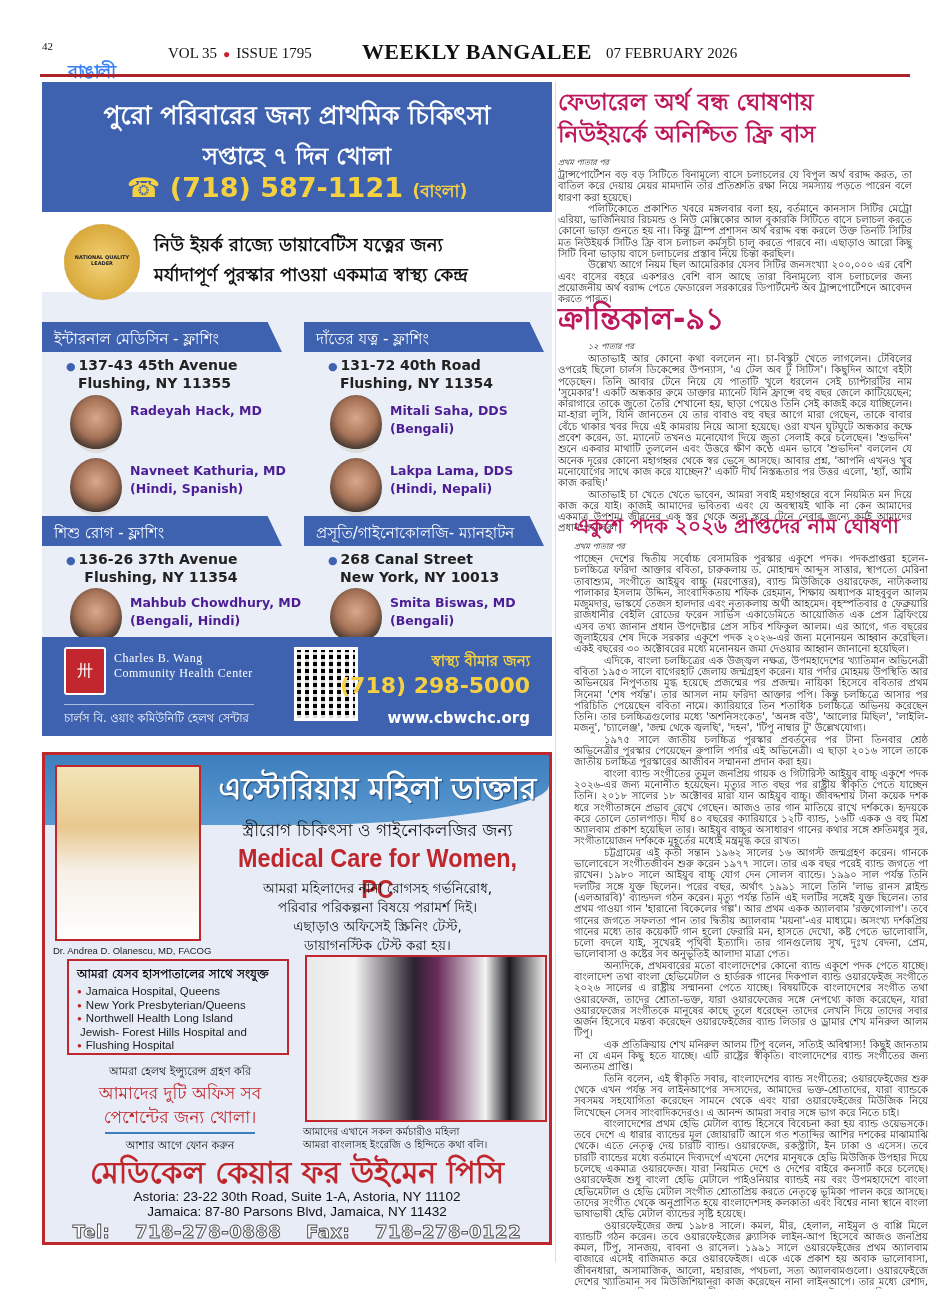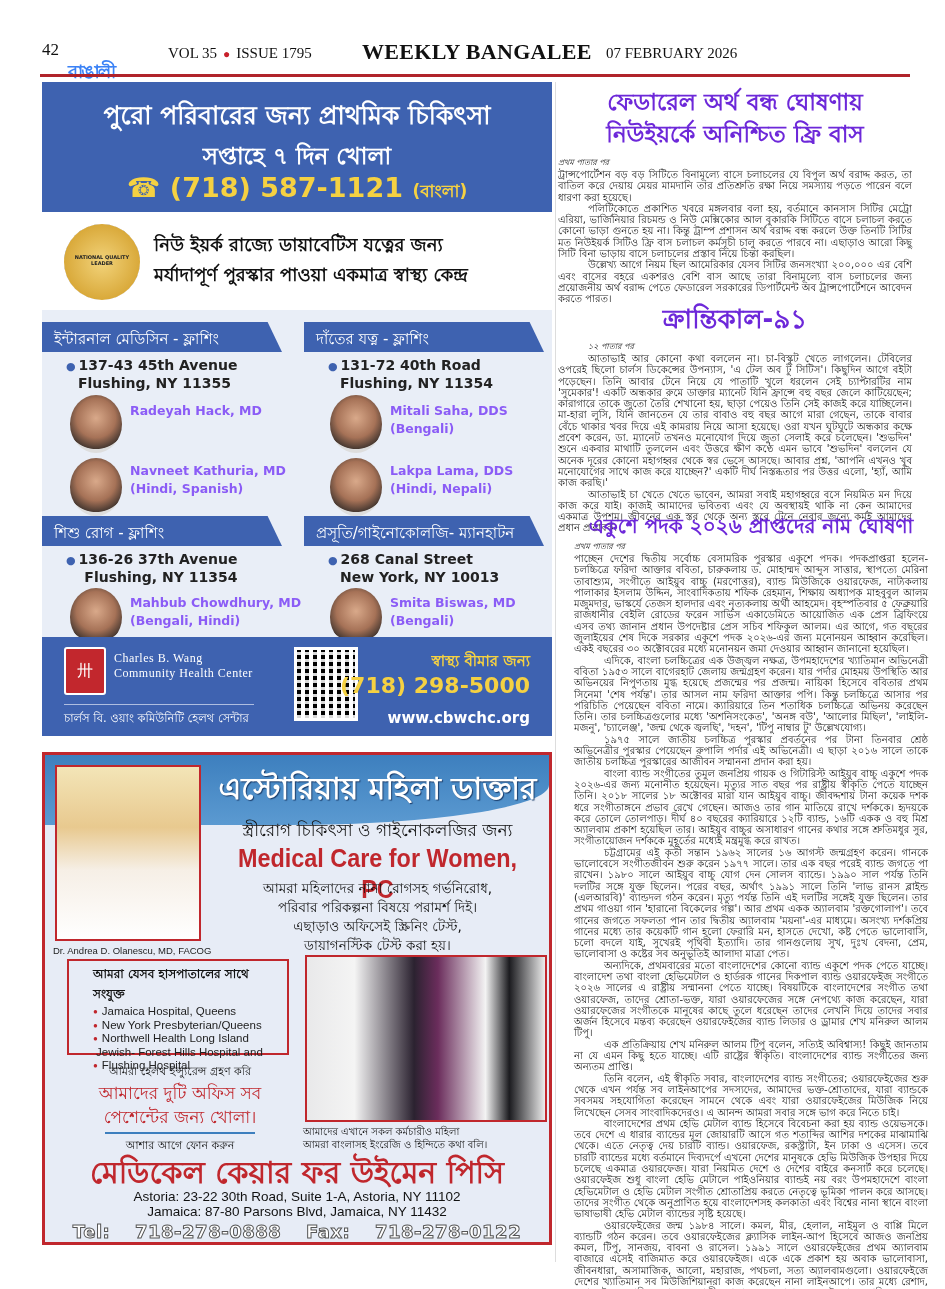--- a/index.html
+++ b/index.html
@@ -2,45 +2,45 @@
 <html><head>
 <meta charset="utf-8">
 <style>
   * { box-sizing: border-box; margin: 0; padding: 0; }
   html, body { width: 945px; height: 1289px; background: #ffffff; overflow: hidden; }
   body { position: relative; font-family: "DejaVu Serif", serif; color: #111; }
 
   
   .masthead { position: absolute; left: 40px; top: 34px; width: 870px; height: 46px; }
   .masthead .rule { position: absolute; left: 0; right: 0; top: 40px; height: 3px; background: #b0232a; }
-  .page-num { position: absolute; left: 2px; top: 6px; font-size: 17px; font-family: "Liberation Serif", serif; }
+  .page-num { position: absolute; left: 2px; top: 6px; font-size: 11px; font-family: "Liberation Serif", serif; }
   .logo { position: absolute; left: 28px; top: 4px; width: 38px; height: 38px; background: #fff; }
   .logo .logo-text { position: absolute; left: 0; top: 20px; font-family: "DejaVu Sans", sans-serif; font-weight: bold; color: #3b82f6; font-size: 18px; letter-spacing: -2px; }
   .vol { position: absolute; left: 128px; top: 11px; font-size: 15px; font-family: "Liberation Serif", serif; }
   .vol .dot { color: #c8202a; font-size: 12px; margin: 0 6px; }
   .paper-title { position: absolute; left: 322px; top: 5px; font-size: 22px; font-weight: bold; font-family: "Liberation Serif", serif; letter-spacing: 0.3px; }
   .paper-date { position: absolute; left: 566px; top: 11px; font-size: 15px; font-family: "Liberation Serif", serif; }
 
   
   .ad1 { position: absolute; left: 42px; top: 82px; width: 510px; height: 654px; background: #e9eef7; }
   .ad1 .banner { position: absolute; left: 0; top: 0; width: 510px; height: 130px; background: #3e62b0; color: #fff; text-align: center; font-family: "DejaVu Sans", sans-serif; font-weight: bold; }
   .ad1 .banner .l1 { position: absolute; left: 0; right: 0; top: 14px; font-size: 25px; }
   .ad1 .banner .l2 { position: absolute; left: 0; right: 0; top: 56px; font-size: 23px; }
   .ad1 .banner .phone { position: absolute; left: 0; right: 0; top: 90px; font-size: 27px; color: #f5d142; }
   .ad1 .banner .phone small { font-size: 17px; }
-  .ad1 .award-row { position: absolute; left: 0; top: 130px; width: 510px; height: 98px; background: #fff; }
+  .ad1 .award-row { position: absolute; left: 0; top: 130px; width: 510px; height: 80px; background: #fff; }
   .badge { position: absolute; left: 22px; top: 12px; width: 76px; height: 76px; border-radius: 50%; background: radial-gradient(circle, #f2d37a 0%, #d9a93a 70%, #333 72%, #333 78%, #fff 80%); }
   .badge span { position: absolute; left: 0; right: 0; top: 30px; text-align: center; font-size: 5px; font-family: "DejaVu Sans", sans-serif; font-weight: bold; color: #222; }
   .award-text { position: absolute; left: 112px; top: 18px; font-family: "DejaVu Sans", sans-serif; font-weight: bold; font-size: 18px; line-height: 30px; color: #111; }
 
   .section-tab { position: absolute; height: 30px; background: #3e62b0; color: #fff; font-family: "DejaVu Sans", sans-serif; font-size: 15px; padding: 5px 12px; clip-path: polygon(0 0, 94% 0, 100% 100%, 0 100%); }
   .addr { position: absolute; font-family: "DejaVu Sans", sans-serif; font-weight: bold; font-size: 14px; line-height: 17px; color: #222; }
   .addr .pin { color: #3e62b0; font-size: 11px; margin-right: 3px; }
   .avatar { position: absolute; width: 52px; height: 58px; border-radius: 50%; background: radial-gradient(circle at 50% 40%, #d9a98a 0%, #a67257 45%, #4a3a32 70%, #ddd 72%); }
-  .doc { position: absolute; font-family: "DejaVu Sans", sans-serif; font-weight: bold; font-size: 12.5px; line-height: 18px; color: #8b5cf6; }
+  .doc { position: absolute; font-family: "DejaVu Sans", sans-serif; font-weight: bold; font-size: 12.5px; line-height: 18px; color: #4c1d95; }
 
   .ad1 .footer { position: absolute; left: 0; top: 555px; width: 510px; height: 99px; background: #3e62b0; }
   .cbw-logo { position: absolute; left: 22px; top: 10px; width: 42px; height: 48px; background: #c2272d; border: 2px solid #fff; border-radius: 3px; color: #fff; font-size: 16px; text-align: center; line-height: 44px; }
   .cbw-name { position: absolute; left: 72px; top: 14px; font-family: "Liberation Serif", serif; font-size: 12px; color: #fff; letter-spacing: 0.5px; line-height: 15px; }
   .cbw-rule { position: absolute; left: 22px; top: 67px; width: 190px; height: 1px; background: #aebde0; }
   .cbw-bn { position: absolute; left: 22px; top: 73px; font-family: "DejaVu Sans", sans-serif; font-size: 11.5px; color: #fff; }
   .qr { position: absolute; left: 252px; top: 10px; width: 64px; height: 74px; background:
         repeating-linear-gradient(90deg, #000 0 4px, #fff 4px 8px),
         #fff; border: 3px solid #fff; }
   .qr::before { content: ""; position: absolute; inset: 0; background: repeating-linear-gradient(0deg, rgba(255,255,255,.85) 0 3px, transparent 3px 7px); }
@@ -50,38 +50,38 @@
 
   
   .ad2 { position: absolute; left: 42px; top: 752px; width: 510px; height: 493px; background: #e7ecf6; border: 3px solid #c0272d; }
   .ad2 .swoosh { position: absolute; left: 0; top: 0; width: 504px; height: 70px; background: linear-gradient(180deg, #3d7fbe 0%, #5b9ad1 100%); border-bottom-right-radius: 260px 40px; }
   .doc-photo { position: absolute; left: 10px; top: 10px; width: 146px; height: 176px; background: linear-gradient(180deg, #f3e5b7 0%, #e8c98f 35%, #f6efe6 60%, #ffffff 100%); border: 2px solid #c0272d; }
   .doc-caption { position: absolute; left: 8px; top: 190px; font-family: "Liberation Sans", sans-serif; font-size: 9.5px; color: #222; }
   .ad2-title { position: absolute; left: 165px; top: 10px; width: 335px; text-align: center; font-family: "DejaVu Sans", sans-serif; font-weight: bold; font-size: 30px; color: #fff; text-shadow: 1px 1px 1px #1a3d6b; }
   .ad2-sub { position: absolute; left: 165px; top: 62px; width: 335px; text-align: center; font-family: "DejaVu Sans", sans-serif; font-size: 17px; color: #111; }
   .ad2-brand { position: absolute; left: 165px; top: 88px; width: 335px; text-align: center; font-family: "Liberation Sans", sans-serif; font-weight: bold; font-size: 26px; color: #c0272d; transform: scaleX(0.9); }
   .ad2-desc { position: absolute; left: 165px; top: 124px; width: 335px; text-align: center; font-family: "DejaVu Sans", sans-serif; font-size: 13.5px; line-height: 19px; color: #111; }
-  .hosp-box { position: absolute; left: 22px; top: 204px; width: 222px; height: 96px; border: 2px solid #c0272d; background: #e7ecf6; padding: 4px 24px; }
+  .hosp-box { position: absolute; left: 22px; top: 204px; width: 222px; height: 96px; border: 2px solid #c0272d; background: #e7ecf6; padding: 4px 8px; }
   .hosp-title { font-family: "DejaVu Sans", sans-serif; font-weight: bold; font-size: 12px; color: #111; }
   .hosp-list { list-style: none; font-family: "Liberation Sans", sans-serif; font-size: 11.5px; line-height: 13.5px; color: #222; }
   .hosp-list li::before { content: "\25CF"; color: #c0272d; font-size: 8px; margin-right: 4px; vertical-align: 1px; }
   .hosp-list li.cont::before { content: ""; margin-right: 3px; }
   .ins-accept { position: absolute; left: 20px; top: 308px; width: 230px; text-align: center; font-family: "DejaVu Sans", sans-serif; font-size: 11px; color: #111; }
   .open-msg { position: absolute; left: 20px; top: 326px; width: 230px; text-align: center; font-family: "DejaVu Sans", sans-serif; font-size: 17px; line-height: 24px; color: #c0272d; }
   .open-rule { position: absolute; left: 60px; top: 377px; width: 150px; height: 2px; background: #3d7fbe; }
   .call-first { position: absolute; left: 20px; top: 382px; width: 230px; text-align: center; font-family: "DejaVu Sans", sans-serif; font-size: 11px; color: #111; }
   .staff-photo { position: absolute; left: 260px; top: 200px; width: 242px; height: 167px; background: linear-gradient(90deg, #e9e9ea 0%, #f4f4f4 20%, #2b2230 45%, #6b2d5c 55%, #f3f3f3 75%, #1b1b1f 85%, #ececec 100%); border: 2px solid #c0272d; }
   .staff-caption { position: absolute; left: 258px; top: 370px; width: 246px; text-align: left; font-family: "DejaVu Sans", sans-serif; font-size: 10px; line-height: 13px; color: #111; }
   .ad2-bn-name { position: absolute; left: 0; top: 394px; width: 504px; text-align: center; font-family: "DejaVu Sans", sans-serif; font-weight: bold; font-size: 30px; color: #c0272d; }
   .ad2-addr { position: absolute; left: 0; top: 434px; width: 504px; text-align: center; font-family: "Liberation Sans", sans-serif; font-size: 13.5px; line-height: 15px; color: #111; }
   .ad2-tel { position: absolute; left: 0; top: 466px; width: 504px; text-align: center; font-family: "DejaVu Sans", sans-serif; font-weight: bold; font-size: 18px; color: #fff; -webkit-text-stroke: 1px #555; letter-spacing: 0.5px; word-spacing: 18px; }
 
   
   .article { position: absolute; left: 558px; width: 354px; }
-  .headline { text-align: center; font-family: "DejaVu Sans", sans-serif; color: #6d28d9; }
+  .headline { font-family: "DejaVu Sans", sans-serif; color: #be185d; }
   .kicker { font-family: "DejaVu Sans", sans-serif; font-size: 8px; font-style: italic; color: #222; }
   .body-text { font-family: "DejaVu Sans", sans-serif; font-size: 10px; line-height: 11.3px; color: #222; text-align: justify; }
   .body-text p { text-indent: 30px; }
   .body-text p.first { text-indent: 0; }
   .vrule { position: absolute; left: 555px; top: 82px; width: 1px; height: 1180px; background: #ddd; }
 </style>
 </head>
 <body>
 
 <header class="masthead">
@@ -241,21 +241,21 @@
   </h2>
   <div class="kicker" style="margin-top:6px;">প্রথম পাতার পর</div>
   <div class="body-text">
     <p class="first">ট্রান্সপোর্টেশন বড় বড় সিটিতে বিনামূল্যে বাসে চলাচলের যে বিপুল অর্থ বরাদ্দ করত, তা বাতিল করে দেয়ায় মেয়র মামদানি তার প্রতিশ্রুতি রক্ষা নিয়ে সমস্যায় পড়তে পারেন বলে ধারণা করা হয়েছে।</p>
     <p>পলিটিকোতে প্রকাশিত খবরে মঙ্গলবার বলা হয়, বর্তমানে কানসাস সিটির মেট্রো এরিয়া, ভার্জিনিয়ার রিচমন্ড ও নিউ মেক্সিকোর আল বুকারকি সিটিতে বাসে চলাচল করতে কোনো ভাড়া গুনতে হয় না। কিন্তু ট্রাম্প প্রশাসন অর্থ বরাদ্দ বন্ধ করলে উক্ত তিনটি সিটির মত নিউইয়র্ক সিটিও ফ্রি বাস চলাচল কর্মসূচী চালু করতে পারবে না। এছাড়াও আরো কিছু সিটি বিনা ভাড়ায় বাসে চলাচলের প্রস্তাব নিয়ে চিন্তা করছিল।</p>
     <p>উল্লেখ্য আগে নিয়ম ছিল আমেরিকার যেসব সিটির জনসংখ্যা ২০০,০০০ এর বেশি এবং বাসের বহরে একশরও বেশি বাস আছে তারা বিনামূল্যে বাস চলাচলের জন্য প্রয়োজনীয় অর্থ বরাদ্দ পেতে ফেডারেল সরকারের ডিপার্টমেন্ট অব ট্রান্সপোর্টেশনে আবেদন করতে পারত।</p>
   </div>
 </article>
 
 <article class="article" style="top:302px;">
-  <h2 class="headline" style="font-size:26px;line-height:34px;">ক্রান্তিকাল-৯১</h2>
+  <h2 class="headline" style="font-size:30px;line-height:34px;">ক্রান্তিকাল-৯১</h2>
   <div class="kicker" style="margin-top:4px;padding-left:30px;">১২ পাতার পর</div>
   <div class="body-text">
     <p>আতাভাই আর কোনো কথা বললেন না। চা-বিস্কুট খেতে লাগলেন। টেবিলের ওপরেই ছিলো চার্লস ডিকেন্সের উপন্যাস, 'এ টেল অব টু সিটিস'। কিছুদিন আগে বইটা পড়েছেন। তিনি আবার টেনে নিয়ে যে পাতাটি খুলে ধরলেন সেই চ্যাপ্টারটির নাম 'সুমেকার'! একটি অন্ধকার রুমে ডাক্তার ম্যানেট যিনি ফ্রান্সে বহু বছর জেলে কাটিয়েছেন; কারাগারে তাকে জুতো তৈরি শেখানো হয়, ছাড়া পেয়েও তিনি সেই কাজই করে যাচ্ছিলেন। মা-হারা লুসি, যিনি জানতেন যে তার বাবাও বহু বছর আগে মারা গেছেন, তাকে বাবার বেঁচে থাকার খবর দিয়ে এই কামরায় নিয়ে আসা হয়েছে। ওরা যখন ঘুটঘুটে অন্ধকার কক্ষে প্রবেশ করেন, ডা. ম্যানেট তখনও মনোযোগ দিয়ে জুতা সেলাই করে চলেছেন। 'শুভদিন' শুনে একবার মাথাটি তুললেন এবং উত্তরে ক্ষীণ কণ্ঠে এমন ভাবে 'শুভদিন' বললেন যে অনেক দূরের কোনো মহাগহ্বর থেকে স্বর ভেসে আসছে। আবার প্রশ্ন, 'আপনি এখনও খুব মনোযোগের সাথে কাজ করে যাচ্ছেন?' একটি দীর্ঘ নিস্তব্ধতার পর উত্তর এলো, 'হ্যাঁ, আমি কাজ করছি।'</p>
     <p>আতাভাই চা খেতে খেতে ভাবেন, আমরা সবাই মহাগহ্বরে বসে নিয়মিত মন দিয়ে কাজ করে যাই। কাজই আমাদের ভবিতব্য এবং যে অবস্থায়ই থাকি না কেন আমাদের একমাত্র উপশম। জীবনের এক স্তর থেকে অন্য স্তরে টেনে নেবার জন্যে কর্মই আমাদের প্রধান প্রভাবক।</p>
   </div>
 </article>
 
 <article class="article" style="top:512px;margin-left:16px;">
   <h2 class="headline" style="font-size:20px;line-height:28px;">একুশে পদক ২০২৬ প্রাপ্তদের নাম ঘোষণা</h2>
   <div class="kicker">প্রথম পাতার পর</div>

